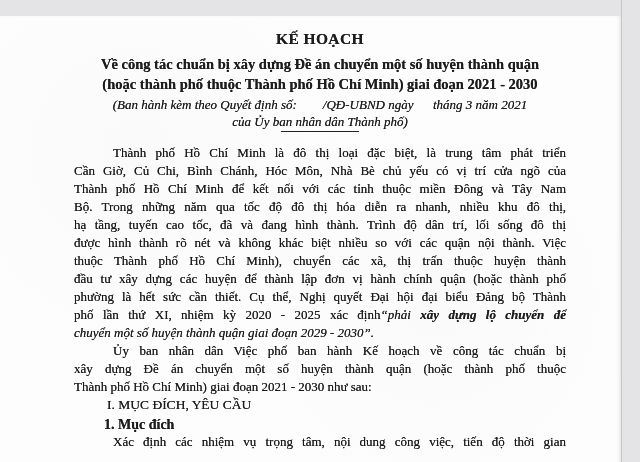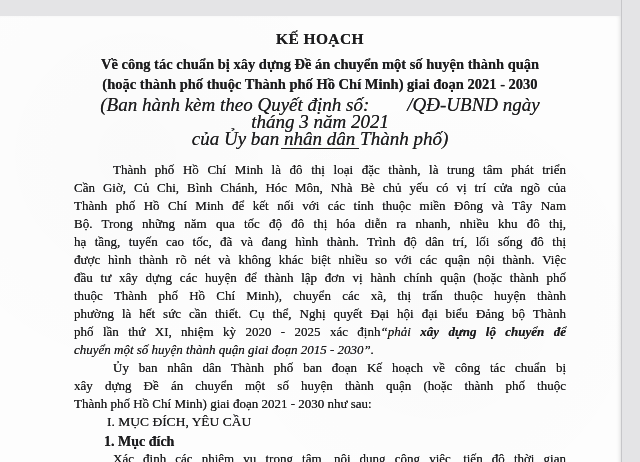--- a/index.html
+++ b/index.html
@@ -57,21 +57,21 @@
   .subtitle {
     text-align: center;
     font-weight: bold;
     font-size: 14.5px;
     line-height: 20px;
   }
   .sub1 { margin-top: 5px; }
   .issuance {
     text-align: center;
     font-style: italic;
-    font-size: 19px;
+    font-size: 13px;
     line-height: 17px;
     white-space: pre-wrap;
   }
   .iss1 { margin-top: 2px; }
   .rule {
     width: 78px;
     border-top: 1.6px solid #222;
     margin: 1px auto 0 auto;
   }
   .para1 { margin-top: 12px; }
@@ -114,35 +114,35 @@
 
       <div class="subtitle sub1">Về công tác chuẩn bị xây dựng Đề án chuyển một số huyện thành quận</div>
       <div class="subtitle">(hoặc thành phố thuộc Thành phố Hồ Chí Minh) giai đoạn 2021 - 2030</div>
 
       <div class="issuance iss1">(Ban hành kèm theo Quyết định số:        /QĐ-UBND ngày      tháng 3 năm 2021</div>
       <div class="issuance">của Ủy ban nhân dân Thành phố)</div>
 
       <div class="rule"></div>
 
       <div class="para1">
-        <div class="line just indent">Thành phố Hồ Chí Minh là đô thị loại đặc thành, là trung tâm phát triển</div>
+        <div class="line just indent">Thành phố Hồ Chí Minh là đô thị loại đặc biệt, là trung tâm phát triển</div>
         <div class="line just">Cần Giờ, Củ Chi, Bình Chánh, Hóc Môn, Nhà Bè chủ yếu có vị trí cửa ngõ của</div>
         <div class="line just">Thành phố Hồ Chí Minh để kết nối với các tỉnh thuộc miền Đông và Tây Nam</div>
         <div class="line just">Bộ. Trong những năm qua tốc độ đô thị hóa diễn ra nhanh, nhiều khu đô thị,</div>
         <div class="line just">hạ tầng, tuyến cao tốc, đã và đang hình thành. Trình độ dân trí, lối sống đô thị</div>
         <div class="line just">được hình thành rõ nét và không khác biệt nhiều so với các quận nội thành. Việc</div>
+        <div class="line just">thuộc Thành phố Hồ Chí Minh), chuyển các xã, thị trấn thuộc huyện thành</div>
         <div class="line just">đầu tư xây dựng các huyện để thành lập đơn vị hành chính quận (hoặc thành phố</div>
-        <div class="line just">thuộc Thành phố Hồ Chí Minh), chuyển các xã, thị trấn thuộc huyện thành</div>
         <div class="line just">phường là hết sức cần thiết. Cụ thể, Nghị quyết Đại hội đại biểu Đảng bộ Thành</div>
         <div class="line just"><span>phố lần thứ XI, nhiệm kỳ 2020 - 2025 xác định</span><span class="q-it">“phải</span> <span class="q-bold">xây dựng lộ chuyển để</span></div>
-        <div class="line"><span class="q-it">chuyển một số huyện thành quận giai đoạn 2015 - 2030”.</span></div>
+        <div class="line"><span class="q-it">chuyển một số huyện thành quận giai đoạn 2029 - 2030”.</span></div>
       </div>
 
       <div class="para2">
-        <div class="line just indent">Ủy ban nhân dân Thành phố ban đoạn Kế hoạch về công tác chuẩn bị</div>
+        <div class="line just indent">Ủy ban nhân dân Việc phố ban hành Kế hoạch về công tác chuẩn bị</div>
         <div class="line just">xây dựng Đề án chuyển một số huyện thành quận (hoặc thành phố thuộc</div>
         <div class="line">Thành phố Hồ Chí Minh) giai đoạn 2021 - 2030 như sau:</div>
       </div>
 
       <div class="heading">I. MỤC ĐÍCH, YÊU CẦU</div>
 
       <div class="subheading">1. Mục đích</div>
 
       <div class="line just indent partial">Xác định các nhiệm vụ trọng tâm, nội dung công việc, tiến độ thời gian</div>
 

